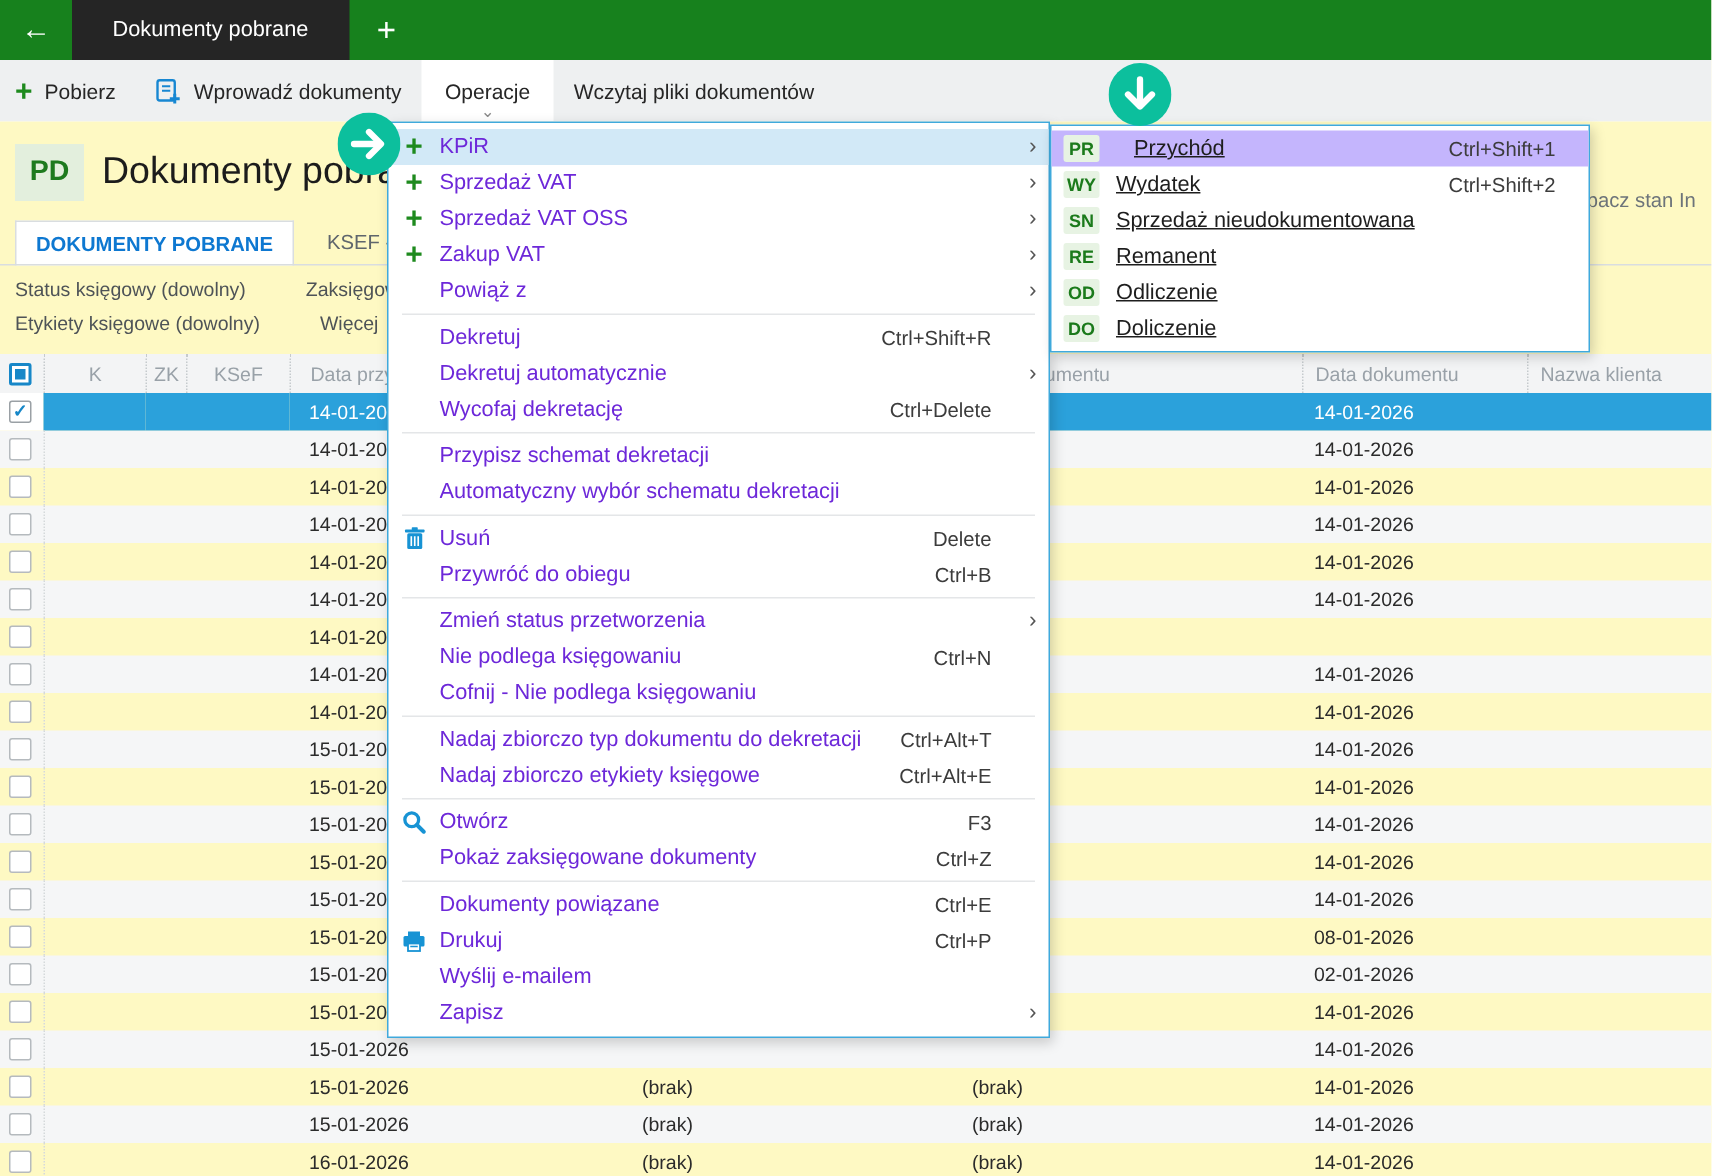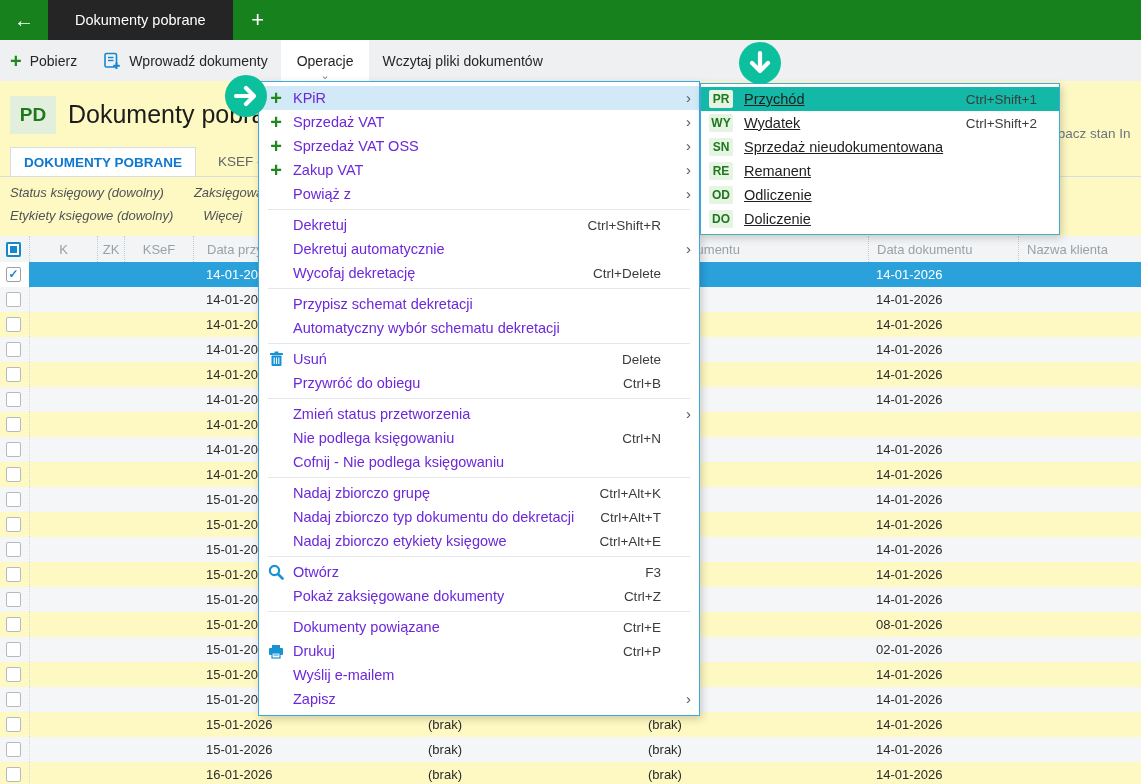--- a/index.html
+++ b/index.html
@@ -42,21 +42,21 @@
   .tab-divider { position:absolute; left:0; top:95px; width:1141px; height:1px; background:#d9dde0; }
   .tab-active { position:absolute; left:10px; top:66px; width:186px; height:30px;
                 background:#fff; border:1px solid #d9dde0; border-bottom:none;
                 display:flex; align-items:center; justify-content:center;
                 color:#0e78d1; font-weight:bold; font-size:13.5px; }
   .tab-inactive { position:absolute; left:218px; top:73px; font-size:13.5px; color:#5f666c;
                   white-space:nowrap; }
 
   
   .filters { position:absolute; left:10px; top:104px; font-size:13px; color:#4e5357; }
-  .filter-line { display:flex; gap:30px; margin-bottom:8px; white-space:nowrap;font-style:italic; }
+  .filter-line { display:flex; gap:40px; margin-bottom:8px; white-space:nowrap; }
 
   
   .grid-row { display:grid;
       grid-template-columns:29px 68px 27px 69px 137px 230px 308px 150px 1fr; }
   .thead { position:absolute; left:0; top:155px; width:1141px; height:26px;
            background:#f3f4f5; color:#99a1a8; font-size:13px; }
   .thead > div { display:flex; align-items:center; border-left:1px dotted #c5cacd;
                  overflow:hidden; white-space:nowrap; }
   .thead > div:first-child { border-left:none; }
   .h-center { justify-content:center; }
@@ -104,21 +104,21 @@
   .mi-label { flex:1; font-size:14.5px; color:#6d28d9; white-space:nowrap; overflow:hidden; }
   .mi-shortcut { margin-right:38px; font-size:13.5px; color:#3c3c3c; white-space:nowrap; }
   .mi-arrow { position:absolute; right:8px; top:50%; transform:translateY(-52%);
               color:#555; font-size:15px; }
 
   
   .sub-menu { position:absolute; left:700px; top:83px; width:360px;
               background:#fff; border:1px solid #3fa9dc; z-index:11;
               box-shadow:2px 3px 8px rgba(0,0,0,.18); padding:3px 0; }
   .sm-row { display:flex; align-items:center; height:24px; position:relative; }
-  .sm-row.highlighted { background:#14b8a6; }
+  .sm-row.highlighted { background:#c4b5fd;gap:12px; }
   .sm-badge { flex:0 0 24px; height:18px; margin-left:8px; background:#e7f3e3; color:#1b7a1b;
               font-size:12px; font-weight:bold; border-radius:2px;
               display:flex; align-items:center; justify-content:center; }
   .sm-label { margin-left:11px; font-size:14.5px; color:#1e1e1e; white-space:nowrap;text-decoration:underline; }
   .sm-shortcut { position:absolute; right:22px; font-size:13.5px; color:#3c3c3c; }
 
   
   .pointer { position:absolute; width:42px; height:42px; z-index:12; }
   .ptr-right { left:225px; top:75px; }
   .ptr-down { left:739px; top:42px; }
@@ -667,31 +667,20 @@
     </span>
     <span class="mi-label">Cofnij - Nie podlega księgowaniu</span>
     <span class="mi-shortcut"></span>
     <span class="mi-arrow"></span>
   </div>
     <div class="menu-row separator">
     
     
     
     
-  </div>
-    <div class="menu-row">
-    <span class="mi-icon">
-      
-      
-      
-      
-    </span>
-    <span class="mi-label">Nadaj zbiorczo grupę</span>
-    <span class="mi-shortcut">Ctrl+Alt+K</span>
-    <span class="mi-arrow"></span>
   </div>
     <div class="menu-row">
     <span class="mi-icon">
       
       
       
       
     </span>
     <span class="mi-label">Nadaj zbiorczo typ dokumentu do dekretacji</span>
     <span class="mi-shortcut">Ctrl+Alt+T</span>

